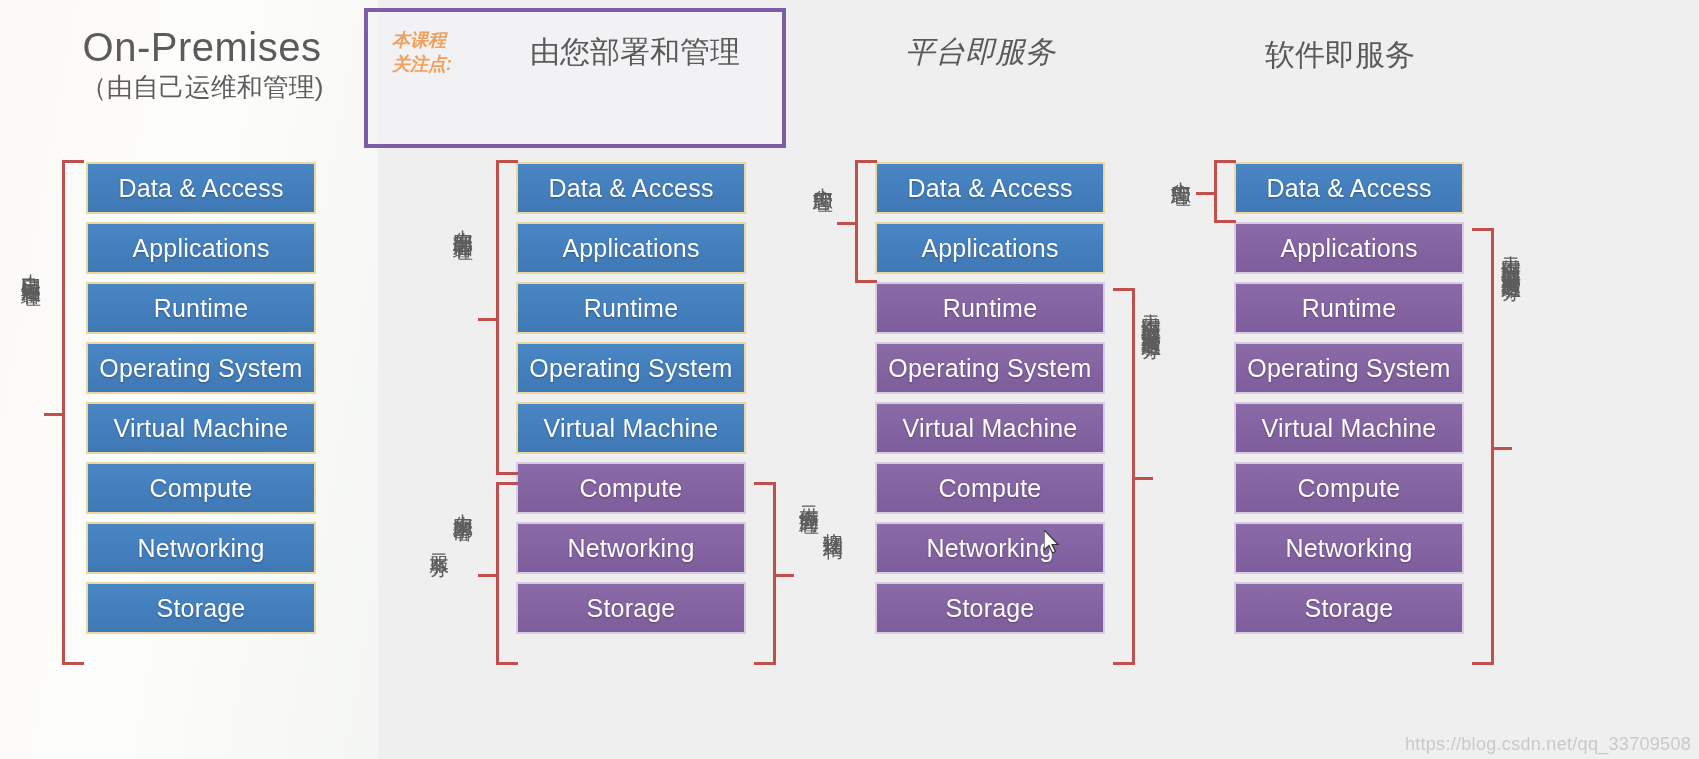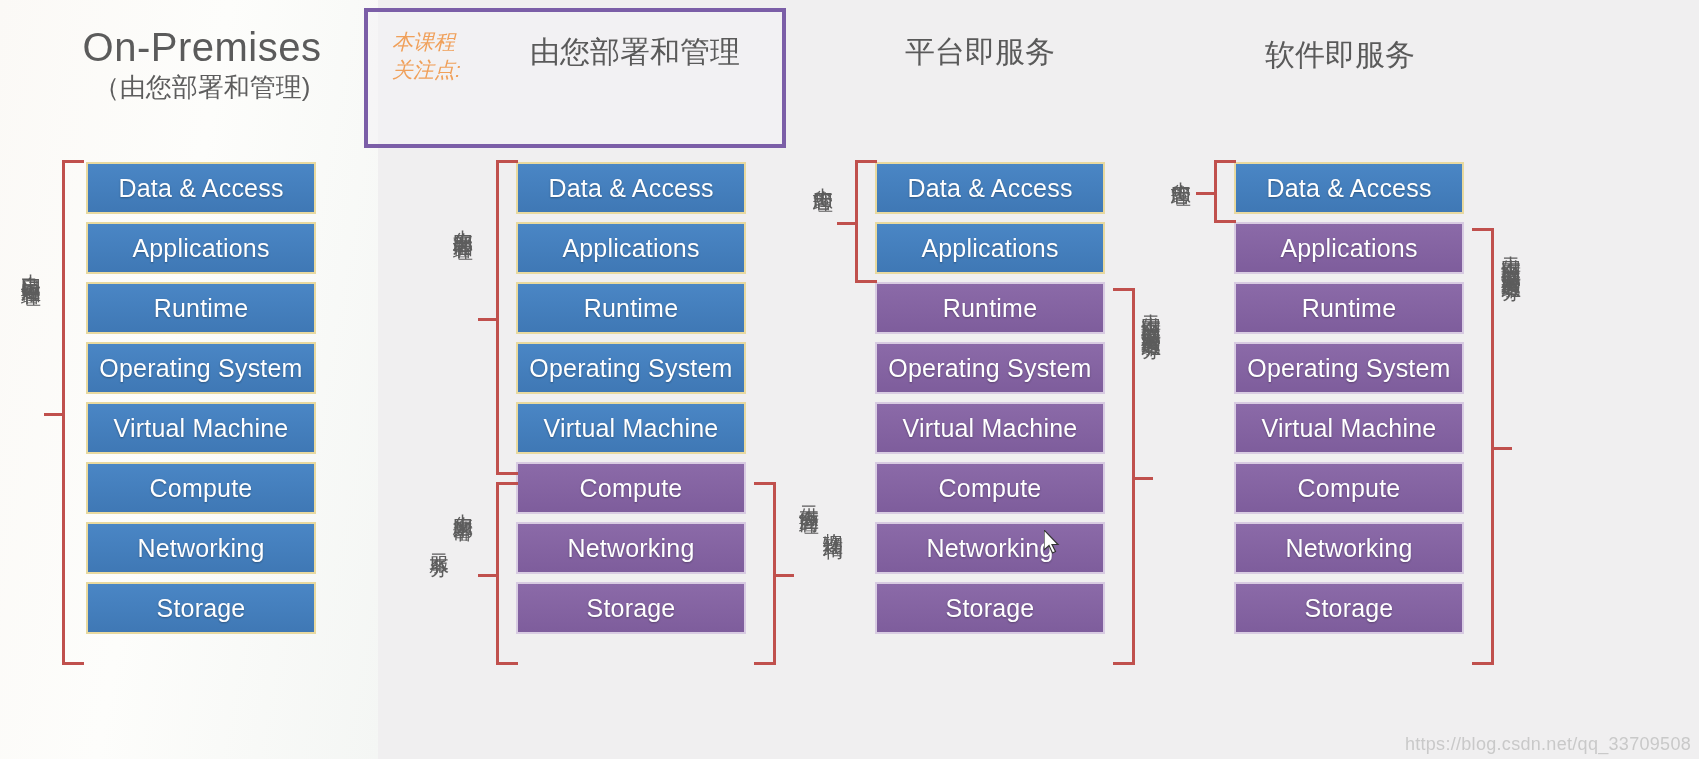--- a/index.html
+++ b/index.html
@@ -27,25 +27,25 @@
   .hdr .cn{font-size:26px;line-height:1.5;color:#5d5d5d;}
   .hdr .cnbig{font-size:30px;color:#5a5a5a;}
 
   #hdr-onprem{left:62px;top:26px;width:280px;}
   #focusbox{
     position:absolute;left:364px;top:8px;width:422px;height:140px;
     border:4px solid #7b5ea7;background:rgba(244,243,245,.55);box-sizing:border-box;
   }
   #focus-note{
     position:absolute;left:392px;top:28px;width:92px;
-    color:#f0a05a;font-size:21px;line-height:1.35;font-style:italic;font-weight:normal;
+    color:#f0a05a;font-size:18px;line-height:1.35;font-style:italic;font-weight:bold;
     text-align:left;
   }
   #hdr-iaas{left:500px;top:32px;width:270px;}
-  #hdr-paas{left:845px;top:32px;width:270px;}
+  #hdr-paas{left:845px;top:32px;width:270px;font-style:italic;}
   #hdr-saas{left:1205px;top:35px;width:270px;}
 
   
   .col{position:absolute;top:162px;width:230px;}
   #col1{left:86px;}
   #col2{left:516px;}
   #col3{left:875px;}
   #col4{left:1234px;}
 
   .box{
@@ -98,21 +98,21 @@
 </head>
 <body>
 
 <div id="stage">
 
   <div class="leftpanel"></div>
   <div class="rightpanel"></div>
 
   <div class="hdr" id="hdr-onprem">
     <div class="en">On-Premises</div>
-    <div class="cn">（由您部署和管理)</div>
+    <div class="cn">（由自己运维和管理)</div>
   </div>
 
   <div id="focusbox"></div>
   <div id="focus-note">
     <div>本课程</div>
     <div>关注点:</div>
   </div>
 
   <div class="hdr" id="hdr-iaas">
     <div class="cnbig">由您部署和管理</div>

